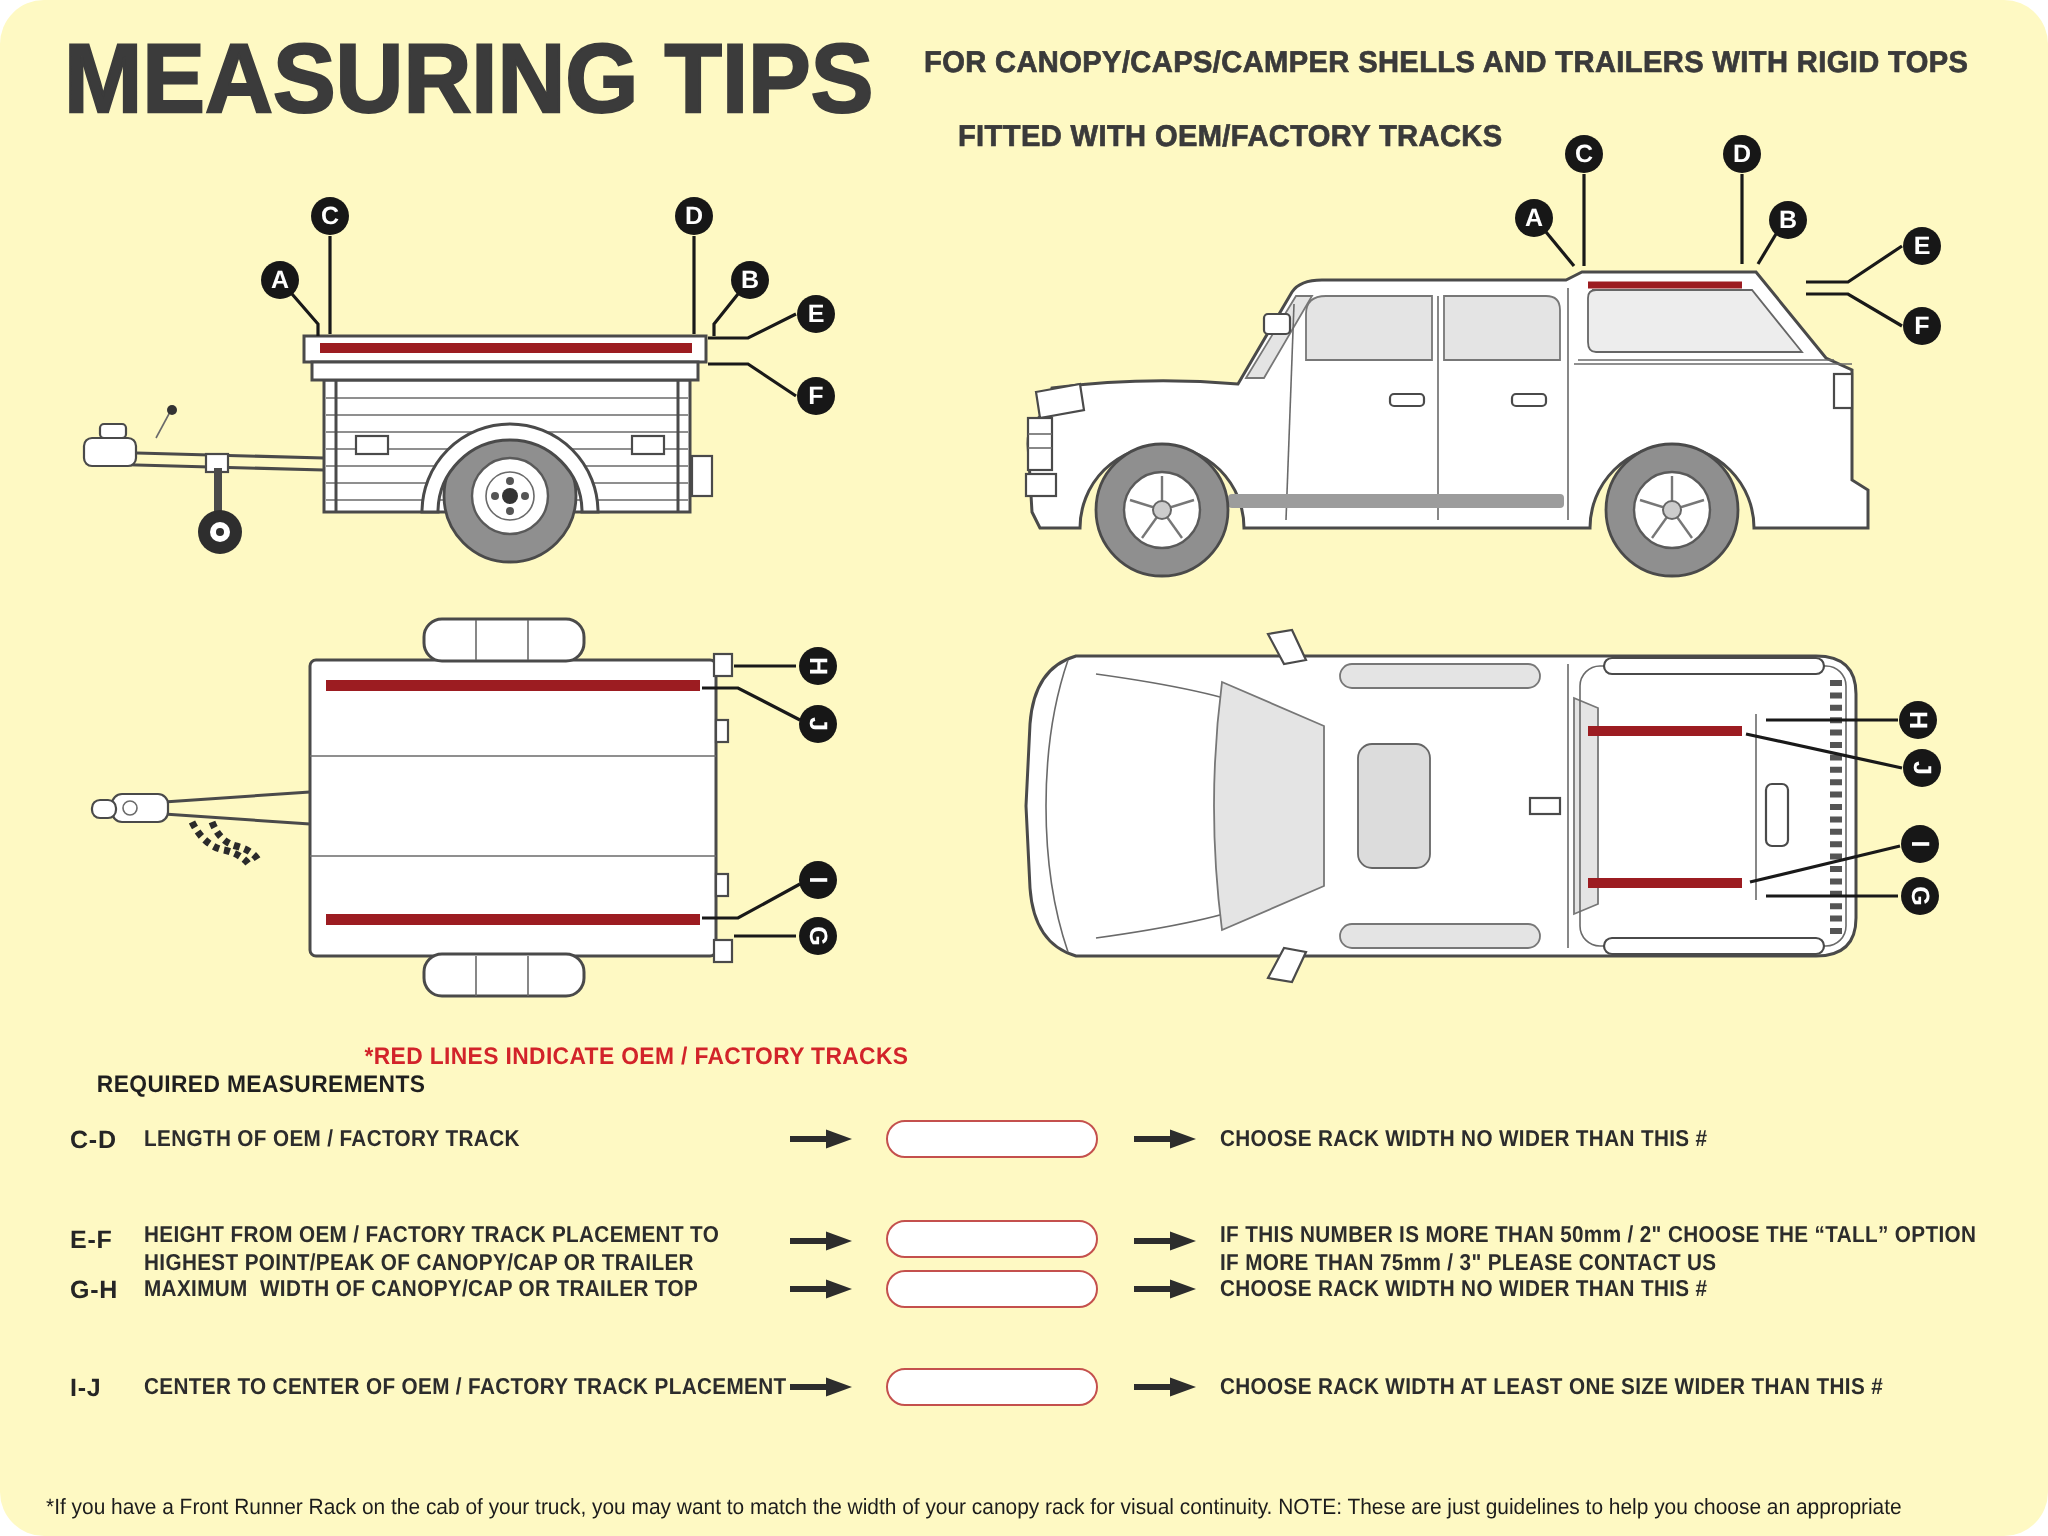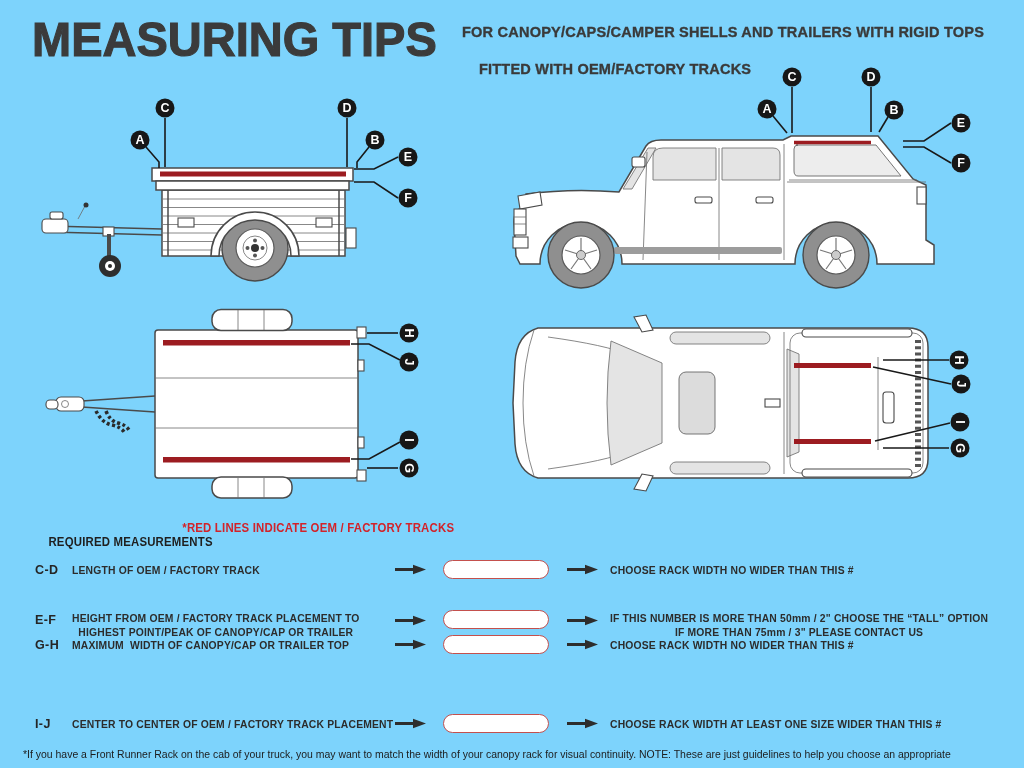--- a/index.html
+++ b/index.html
@@ -1,17 +1,17 @@
 <!DOCTYPE html>
 <html style="--track-red: #9c1c21; --pill-border-red: #c4504d; --legend-red: #d2232a; --ink: #2c2c2c;"><head>
 <meta charset="utf-8">
 <style>
   html,body{margin:0;padding:0;background:#fff;}
-  .page{position:relative;width:1024px;height:768px;background:#7dd3fc;overflow:hidden;
-        font-family:"Liberation Sans",sans-serif;color:#2c2c2c;}
+  .page{position:relative;width:1024px;height:768px;background:#fef9c3;overflow:hidden;
+        font-family:"Liberation Sans",sans-serif;color:#2c2c2c;border-radius:22px;}
 
   
   .title{position:absolute;left:32px;top:10px;font-size:47px;font-weight:bold;
          color:#3b3b3b;letter-spacing:0px;-webkit-text-stroke:1.1px #3b3b3b;
          transform:scaleY(1.04);transform-origin:left top;white-space:pre;}
   .subtitle{position:absolute;left:462px;top:23px;font-size:15px;font-weight:bold;
             color:#3a3a3a;line-height:18.5px;letter-spacing:.2px;-webkit-text-stroke:.35px #3a3a3a;
             transform:scaleX(.97);transform-origin:left top;white-space:pre;}
 
   
@@ -30,21 +30,21 @@
   .diag .trackln{stroke:var(--track-red);stroke-width:3.4;}
   .diag .dark{fill:#9c9c9c;}
   .diag .spoke{stroke:#777;stroke-width:1.2;}
   .diag .chain{stroke:#2b2b2b;stroke-width:3.5;fill:none;stroke-dasharray:3,2.5;}
 
   
   .sec-head{position:absolute;left:35px;top:521px;font-size:12px;font-weight:bold;
             letter-spacing:.2px;transform:scaleX(.95);transform-origin:left top;white-space:pre;color:#1f1f1f;}
   .legend-note{position:absolute;left:155px;top:0;color:var(--legend-red);white-space:pre;}
   .m-row{position:absolute;left:35px;width:978px;height:21px;}
-  .m-row.tall{height:34px;text-align:center;}
+  .m-row.tall{height:34px;}
   .mkey{position:absolute;left:0;top:50%;transform:translateY(-50%);
         font-size:12.5px;font-weight:bold;letter-spacing:.4px;white-space:pre;color:#252525;}
   .m-row.tall .mkey{top:10px;}
   .mdesc{position:absolute;left:37px;top:50%;transform:translateY(-50%) scaleX(.9);
          transform-origin:left center;font-size:11.5px;font-weight:bold;letter-spacing:.2px;
          white-space:pre;color:#2c2c2c;}
   .mlines{position:absolute;left:37px;top:2px;display:flex;flex-direction:column;
           line-height:13.5px;transform:scaleX(.9);transform-origin:left top;
           font-size:11.5px;font-weight:bold;letter-spacing:.2px;white-space:pre;color:#2c2c2c;}
   .mres-lines{position:absolute;left:575px;top:2px;display:flex;flex-direction:column;
@@ -385,21 +385,21 @@
         <polygon points="18,0.8 31,5.5 18,10.2"></polygon>
       </svg>
     <div class="pill"></div>
     <svg class="arrow a2" width="32" height="11" viewBox="0 0 32 11">
         <line x1="0" y1="5.5" x2="20" y2="5.5"></line>
         <polygon points="18,0.8 31,5.5 18,10.2"></polygon>
       </svg>
     <span class="mres">CHOOSE RACK WIDTH NO WIDER THAN THIS #</span>
   </div>
 
-  <div class="m-row" style="top:713px">
+  <div class="m-row" style="top:683px">
     <span class="mkey">I-J</span>
     <span class="mdesc">CENTER TO CENTER OF OEM / FACTORY TRACK PLACEMENT</span>
     <svg class="arrow a1" width="32" height="11" viewBox="0 0 32 11">
         <line x1="0" y1="5.5" x2="20" y2="5.5"></line>
         <polygon points="18,0.8 31,5.5 18,10.2"></polygon>
       </svg>
     <div class="pill"></div>
     <svg class="arrow a2" width="32" height="11" viewBox="0 0 32 11">
         <line x1="0" y1="5.5" x2="20" y2="5.5"></line>
         <polygon points="18,0.8 31,5.5 18,10.2"></polygon>

